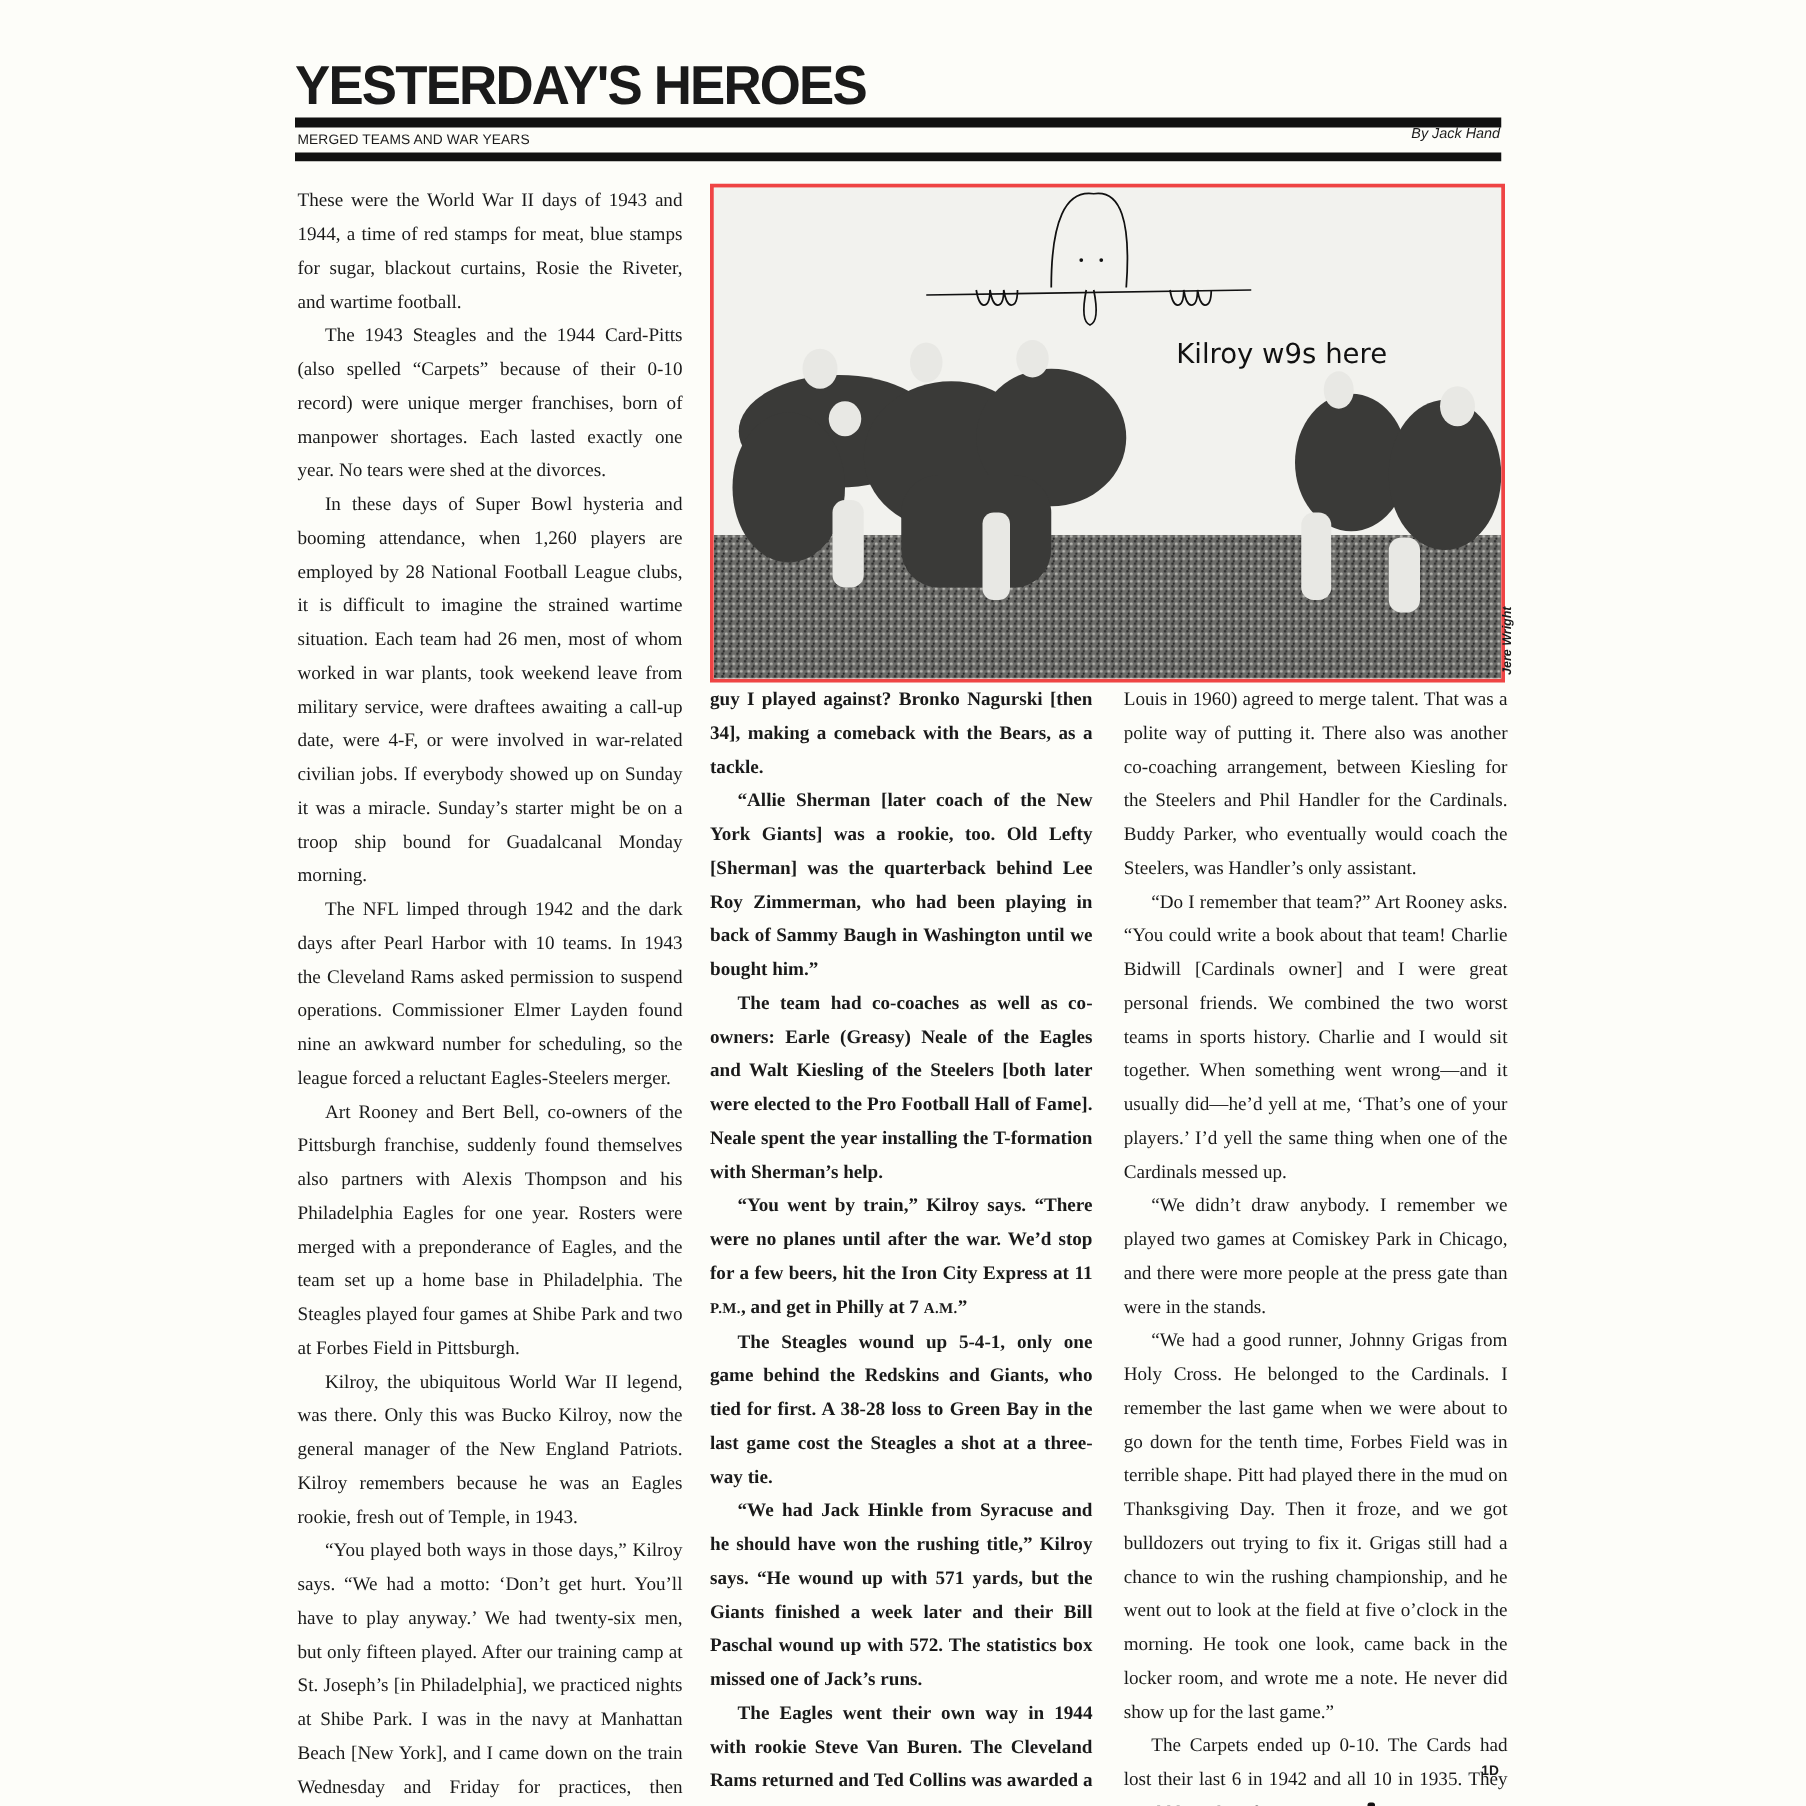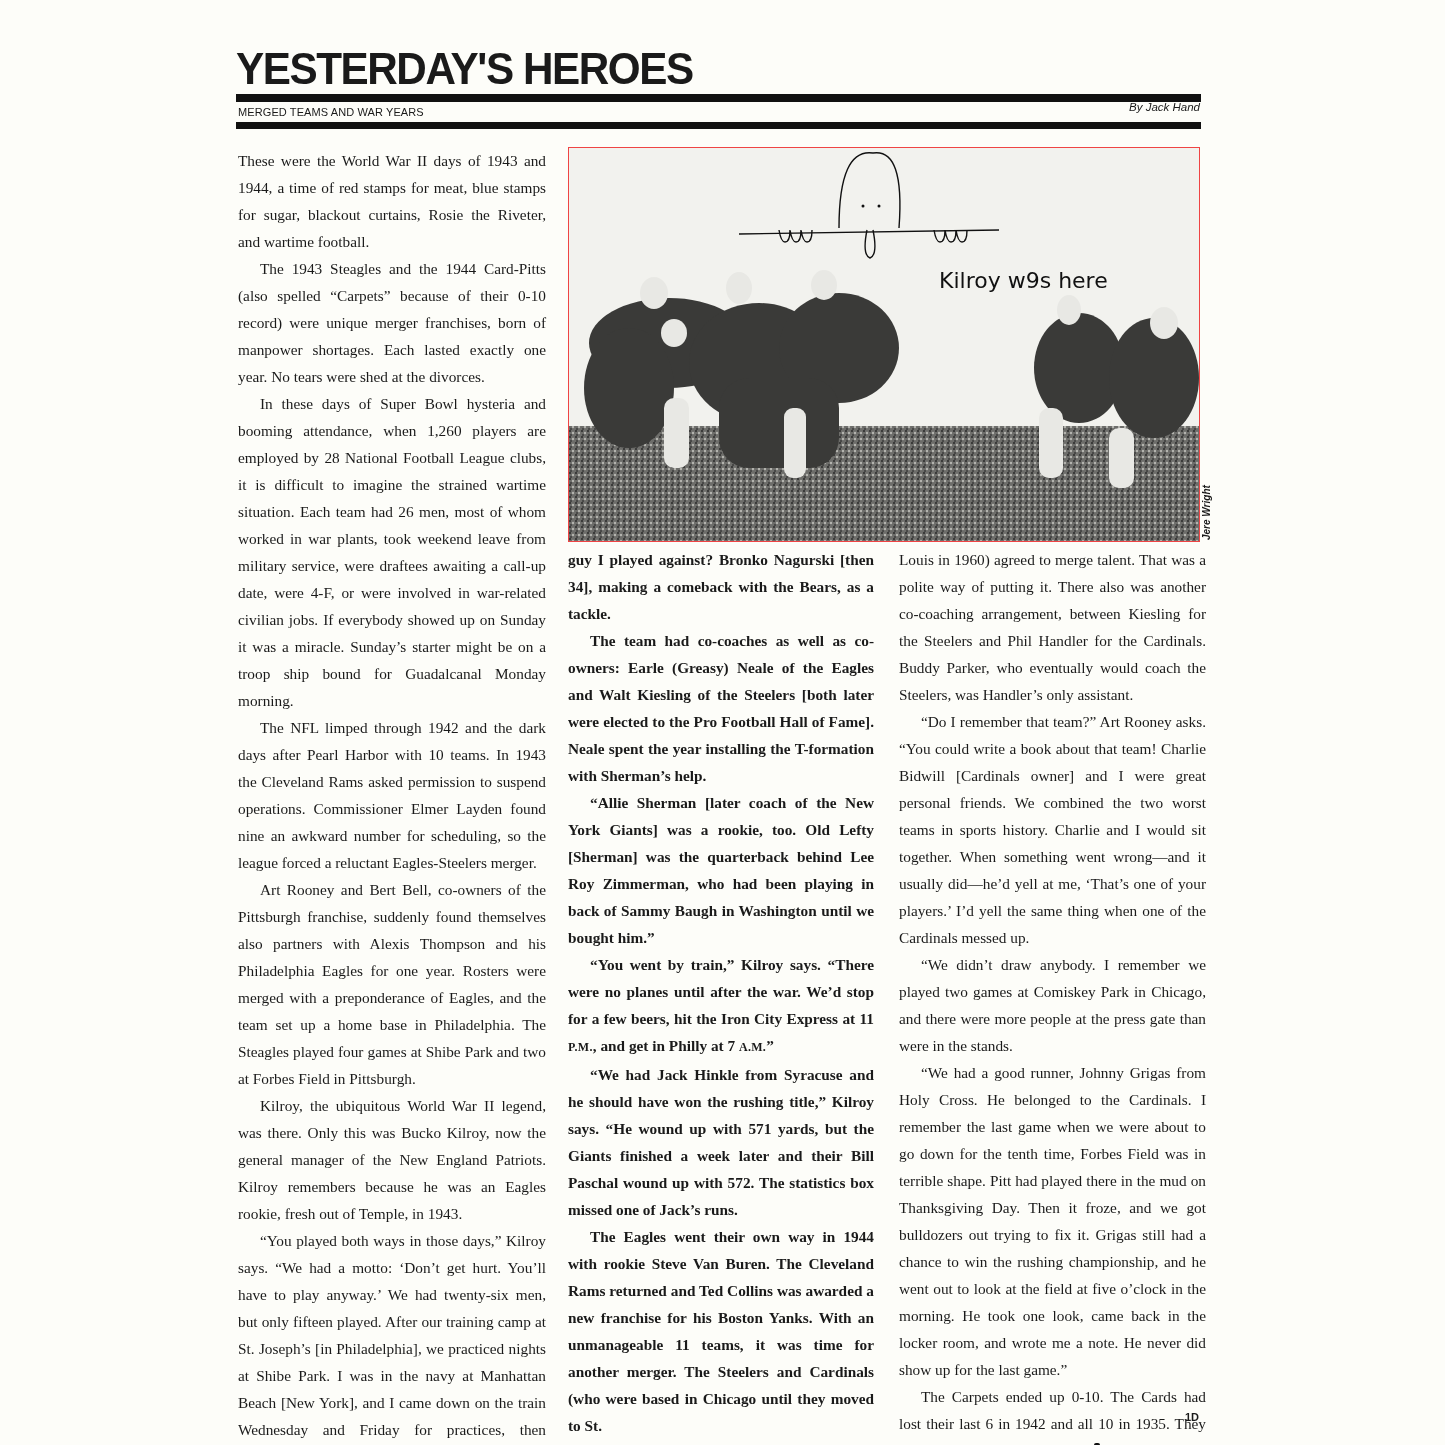--- a/index.html
+++ b/index.html
@@ -29,21 +29,21 @@
     hyphens:manual;
   }
   .col p { margin:0; text-indent:22px; }
   .col p.first { text-indent:0; }
   .col p.cont { text-indent:0; }
   #col1 { left:238px; top:147px; width:308px; }
   #col2 { left:568px; top:546px; width:306px;font-weight:bold; }
   #col3 { left:899px; top:546px; width:307px; }
   .photo {
     position:absolute; left:568px; top:147px; width:630px; height:393px;
-    border:1px solid #ef4444; overflow:hidden; background:#f4f4f0;
+    border:3px solid #ef4444; overflow:hidden; background:#f4f4f0;
   }
   .photo svg { display:block; }
   .credit {
     position:absolute; left:1201px; top:540px; transform:rotate(-90deg); transform-origin:left top;
     font-family:"Liberation Sans", "DejaVu Sans", sans-serif; font-style:italic; font-weight:bold; font-size:10px;
     white-space:nowrap;
   }
   .endmark { display:inline-block; width:6px; height:15px; position:relative; vertical-align:-2px; margin-left:3px; }
   .endmark::before { content:""; position:absolute; left:0; top:0; width:6px; height:10px; background:#111; border-radius:2px 2px 1px 1px; }
   .endmark::after { content:""; position:absolute; left:0.5px; top:11px; width:5px; height:5px; background:#111; border-radius:50%; }
@@ -117,23 +117,24 @@
       <circle cx="294" cy="58" r="0.8" fill="#111"></circle>
       <circle cx="310" cy="58" r="0.8" fill="#111"></circle>
     </g>
     <text x="370" y="140" font-family="DejaVu Sans, sans-serif" font-size="22" fill="#111">Kilroy w9s here</text>
   </svg>
 </div>
 <div class="credit">Jere Wright</div>
 
 <div class="col" id="col2">
   <p class="cont">guy I played against? Bronko Nagurski [then 34], making a comeback with the Bears, as a tackle.</p>
+  <p>“Allie Sherman [later coach of the New York Giants] was a rookie, too. Old Lefty [Sherman] was the quarterback behind Lee Roy Zimmerman, who had been playing in back of Sammy Baugh in Washington until we bought him.”</p>
   <p>The team had co-coaches as well as co-owners: Earle (Greasy) Neale of the Eagles and Walt Kiesling of the Steelers [both later were elected to the Pro Foot­ball Hall of Fame]. Neale spent the year installing the T-formation with Sher­man’s help.</p>
-  <p>“Allie Sherman [later coach of the New York Giants] was a rookie, too. Old Lefty [Sherman] was the quarterback behind Lee Roy Zimmerman, who had been playing in back of Sammy Baugh in Washington until we bought him.”</p>
   <p><span>“You went by train,” Kilroy says. “There were no planes until after the war. We’d stop for a few beers, hit the Iron City Express at 11 </span><span class="sc">P.M.</span><span>, and get in Philly at 7 </span><span class="sc">A.M.</span><span>”</span></p>
+  <p>The Steagles wound up 5-4-1, only one game behind the Redskins and Giants, who tied for first. A 38-28 loss to Green Bay in the last game cost the Steagles a shot at a three-way tie.</p>
   <p>“We had Jack Hinkle from Syracuse and he should have won the rushing title,” Kilroy says. “He wound up with 571 yards, but the Giants finished a week later and their Bill Paschal wound up with 572. The statistics box missed one of Jack’s runs.</p>
   <p>The Eagles went their own way in 1944 with rookie Steve Van Buren. The Cleveland Rams returned and Ted Col­lins was awarded a new franchise for his Boston Yanks. With an unmanageable 11 teams, it was time for another merger. The Steelers and Cardinals (who were based in Chicago until they moved to St.</p>
 </div>
 
 <div class="col" id="col3">
   <p class="cont">Louis in 1960) agreed to merge talent. That was a polite way of putting it. There also was another co-coaching arrange­ment, between Kiesling for the Steel­ers and Phil Handler for the Cardinals. Buddy Parker, who eventually would coach the Steelers, was Handler’s only assistant.</p>
   <p>“Do I remember that team?” Art Rooney asks. “You could write a book about that team! Charlie Bidwill [Car­dinals owner] and I were great personal friends. We combined the two worst teams in sports history. Charlie and I would sit together. When something went wrong—and it usually did—he’d yell at me, ‘That’s one of your players.’ I’d yell the same thing when one of the Cardinals messed up.</p>
   <p>“We didn’t draw anybody. I remember we played two games at Comiskey Park in Chicago, and there were more people at the press gate than were in the stands.</p>
   <p>“We had a good runner, Johnny Grigas from Holy Cross. He belonged to the Cardinals. I remember the last game when we were about to go down for the tenth time, Forbes Field was in terrible shape. Pitt had played there in the mud on Thanksgiving Day. Then it froze, and we got bulldozers out trying to fix it. Gri­gas still had a chance to win the rushing championship, and he went out to look at the field at five o’clock in the morning. He took one look, came back in the lock­er room, and wrote me a note. He never did show up for the last game.”</p>
   <p><span>The Carpets ended up 0-10. The Cards had lost their last 6 in 1942 and all 10 in 1935. They would lose their first 3 in 1945.</span><span class="endmark"></span></p>

